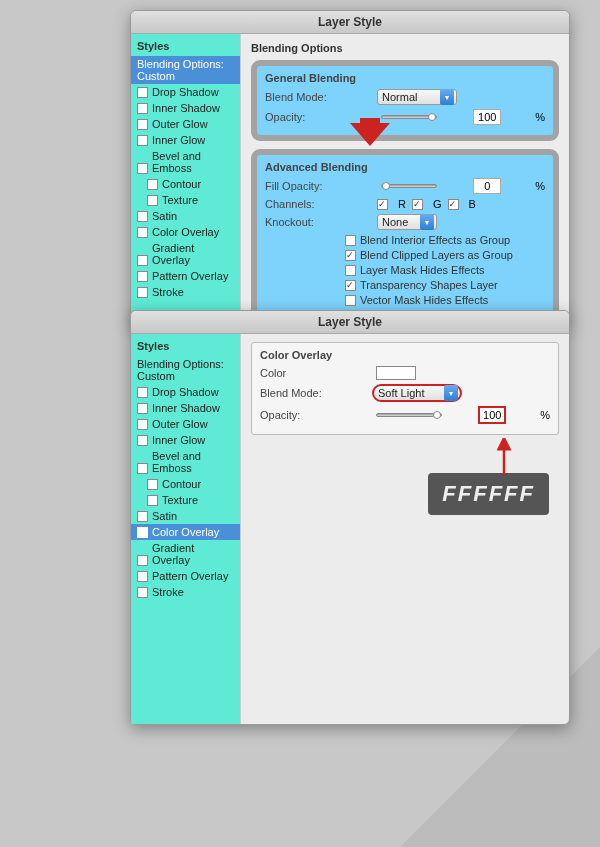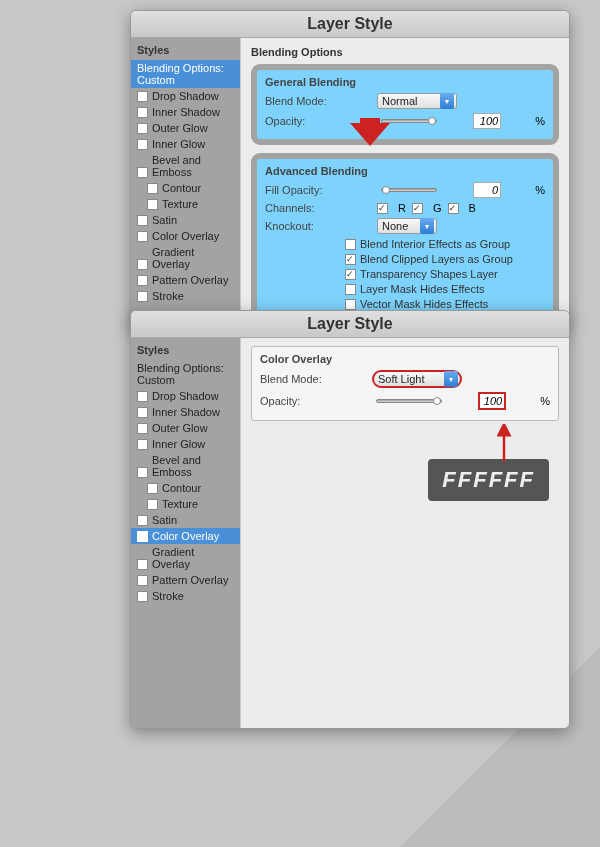--- a/index.html
+++ b/index.html
@@ -37,35 +37,35 @@
       border-radius: 6px;
       box-shadow: 0 4px 16px rgba(0,0,0,0.35);
     }
 
     .dialog-titlebar {
       background: linear-gradient(to bottom, #e0e0e0, #c8c8c8);
       border-bottom: 1px solid #aaa;
       border-radius: 6px 6px 0 0;
       padding: 4px 0;
       text-align: center;
-      font-size: 16px;
+      font-size: 12px;
       font-weight: bold;
       color: #333;
       position: relative;
     }
 
     .dialog-body {
       display: flex;
       height: 290px;
     }
 
     
     .sidebar {
       width: 110px;
-      background: #a3a3a3;
+      background: #5eead4;
       border-right: 1px solid #ccc;
       padding: 4px 0;
       flex-shrink: 0;
     }
 
     .sidebar-title {
       font-size: 11px;
       font-weight: bold;
       color: #333;
       padding: 2px 6px 4px 6px;
@@ -191,24 +191,23 @@
       height: 8px;
       background: white;
       border: 1px solid #888;
       border-radius: 50%;
     }
 
     .number-input {
       width: 30px;
       border: 1px solid #aaa;
       background: white;
-      text-align: right;
+      text-align: center;
       padding: 1px 2px;
       font-size: 11px;
-      font-style: italic;
     }
 
     .checkbox-row {
       display: flex;
       align-items: center;
       margin-bottom: 3px;
       font-size: 11px;
       color: #333;
     }
 
@@ -438,26 +437,26 @@
         <div style="margin-left: 80px;">
           <div class="checkbox-row">
             <span class="checkbox-sm"></span>
             <span>Blend Interior Effects as Group</span>
           </div>
           <div class="checkbox-row">
             <span class="checkbox-sm checked"></span>
             <span>Blend Clipped Layers as Group</span>
           </div>
           <div class="checkbox-row">
+            <span class="checkbox-sm"></span>
+            <span>Layer Mask Hides Effects</span>
+          </div>
+          <div class="checkbox-row">
             <span class="checkbox-sm checked"></span>
             <span>Transparency Shapes Layer</span>
-          </div>
-          <div class="checkbox-row">
-            <span class="checkbox-sm"></span>
-            <span>Layer Mask Hides Effects</span>
           </div>
           <div class="checkbox-row">
             <span class="checkbox-sm"></span>
             <span>Vector Mask Hides Effects</span>
           </div>
         </div>
         <div class="blend-if-row">
           <span>Blend If:</span>
           <div class="select-box" style="position:relative; padding-right:18px; min-width:50px; margin-left:4px;">
             <span>Gray</span>
@@ -539,20 +538,24 @@
       <div class="sidebar-item">
         <span class="sidebar-checkbox"></span>
         <span>Stroke</span>
       </div>
     </div>
 
     <div class="main-panel">
 
       <div class="color-overlay-section">
         <div class="section-label">Color Overlay</div>
+        <div class="field-row">
+          <span class="field-label">Color</span>
+          <div class="color-swatch" style="background:white; width:40px; height:14px;"></div>
+        </div>
         <div class="field-row">
           <span class="field-label">Blend Mode:</span>
           <div class="select-box" style="position:relative; padding-right:18px; min-width:90px; border: 2px solid #cc2222; border-radius:9px;">
             <span>Soft Light</span>
             <span class="select-arrow" style="background: linear-gradient(to bottom, #6aabf0, #2c7fd4);">▾</span>
           </div>
         </div>
         <div class="field-row">
           <span class="field-label">Opacity:</span>
           <div class="slider-track" style="flex:1; margin:0 4px;">

